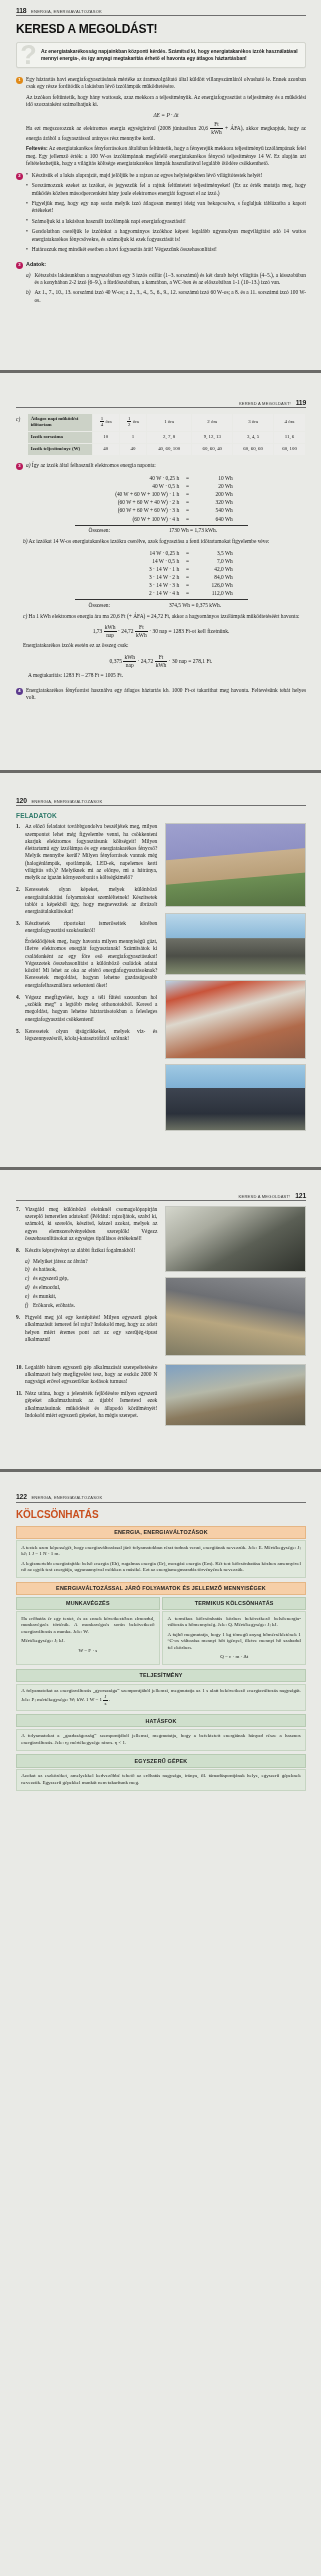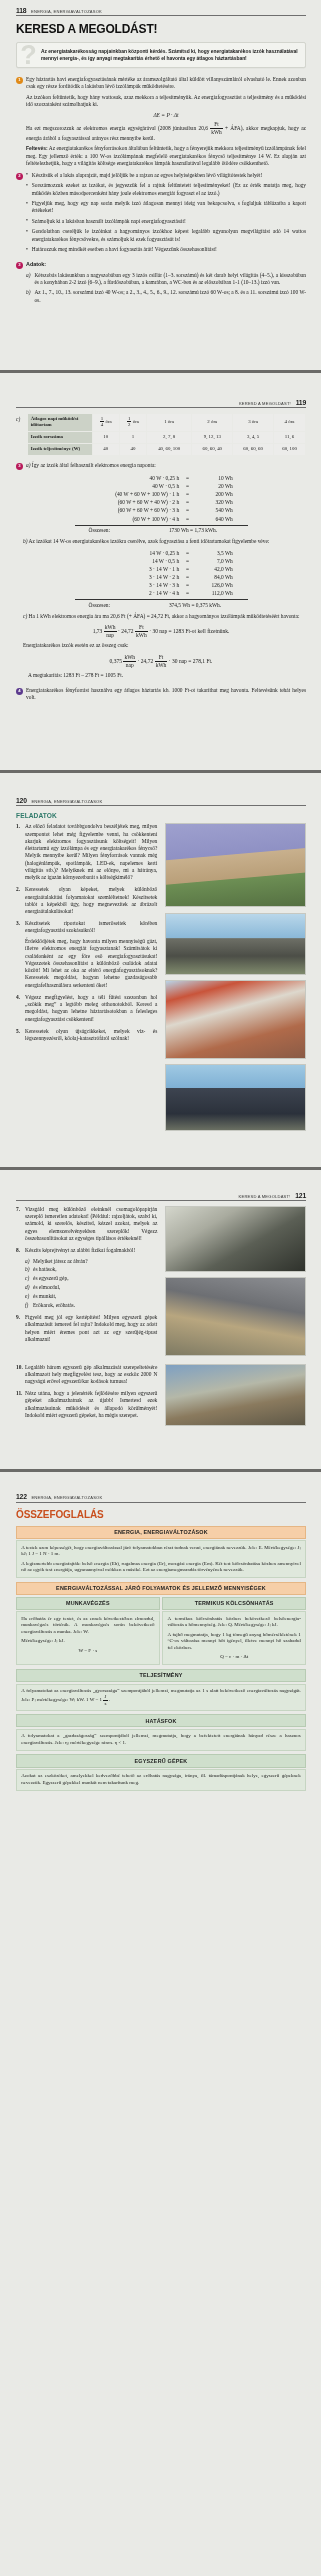--- a/index.html
+++ b/index.html
@@ -586,21 +586,21 @@
 </div>
 
 <div class="page">
   <div style="height:13.7px"></div>
   <div class="runhead">
     <span class="pnum">122</span>
     <span class="sect">ENERGIA, ENERGIAVÁLTOZÁSOK</span>
   </div>
   <div class="rule"></div>
 
-  <h2 class="summary">ÖSSZEFOGLALÁS</h2>
+  <h2 class="summary">KÖLCSÖNHATÁS</h2>
 
   <div class="sumbox">
     <div class="bar">ENERGIA, ENERGIAVÁLTOZÁSOK</div>
     <div class="cellbox">
       <p>A testek azon képességét, hogy energiaváltozással járó folyamatokban részt tudnak venni, energiának nevezzük. Jele: E. Mértékegysége: J; kJ;  1 J = 1 N · 1 m.</p>
       <p>A legismertebb energiafajták: belső energia (Eb), rugalmas energia (Er), mozgási energia (Em). Két test kölcsönhatása közben amennyivel nő az egyik test energiája, ugyanannyival csökken a másiké. Ezt az energiamegmaradás törvényének nevezzük.</p>
     </div>
   </div>
 
   <div class="sumbox">

